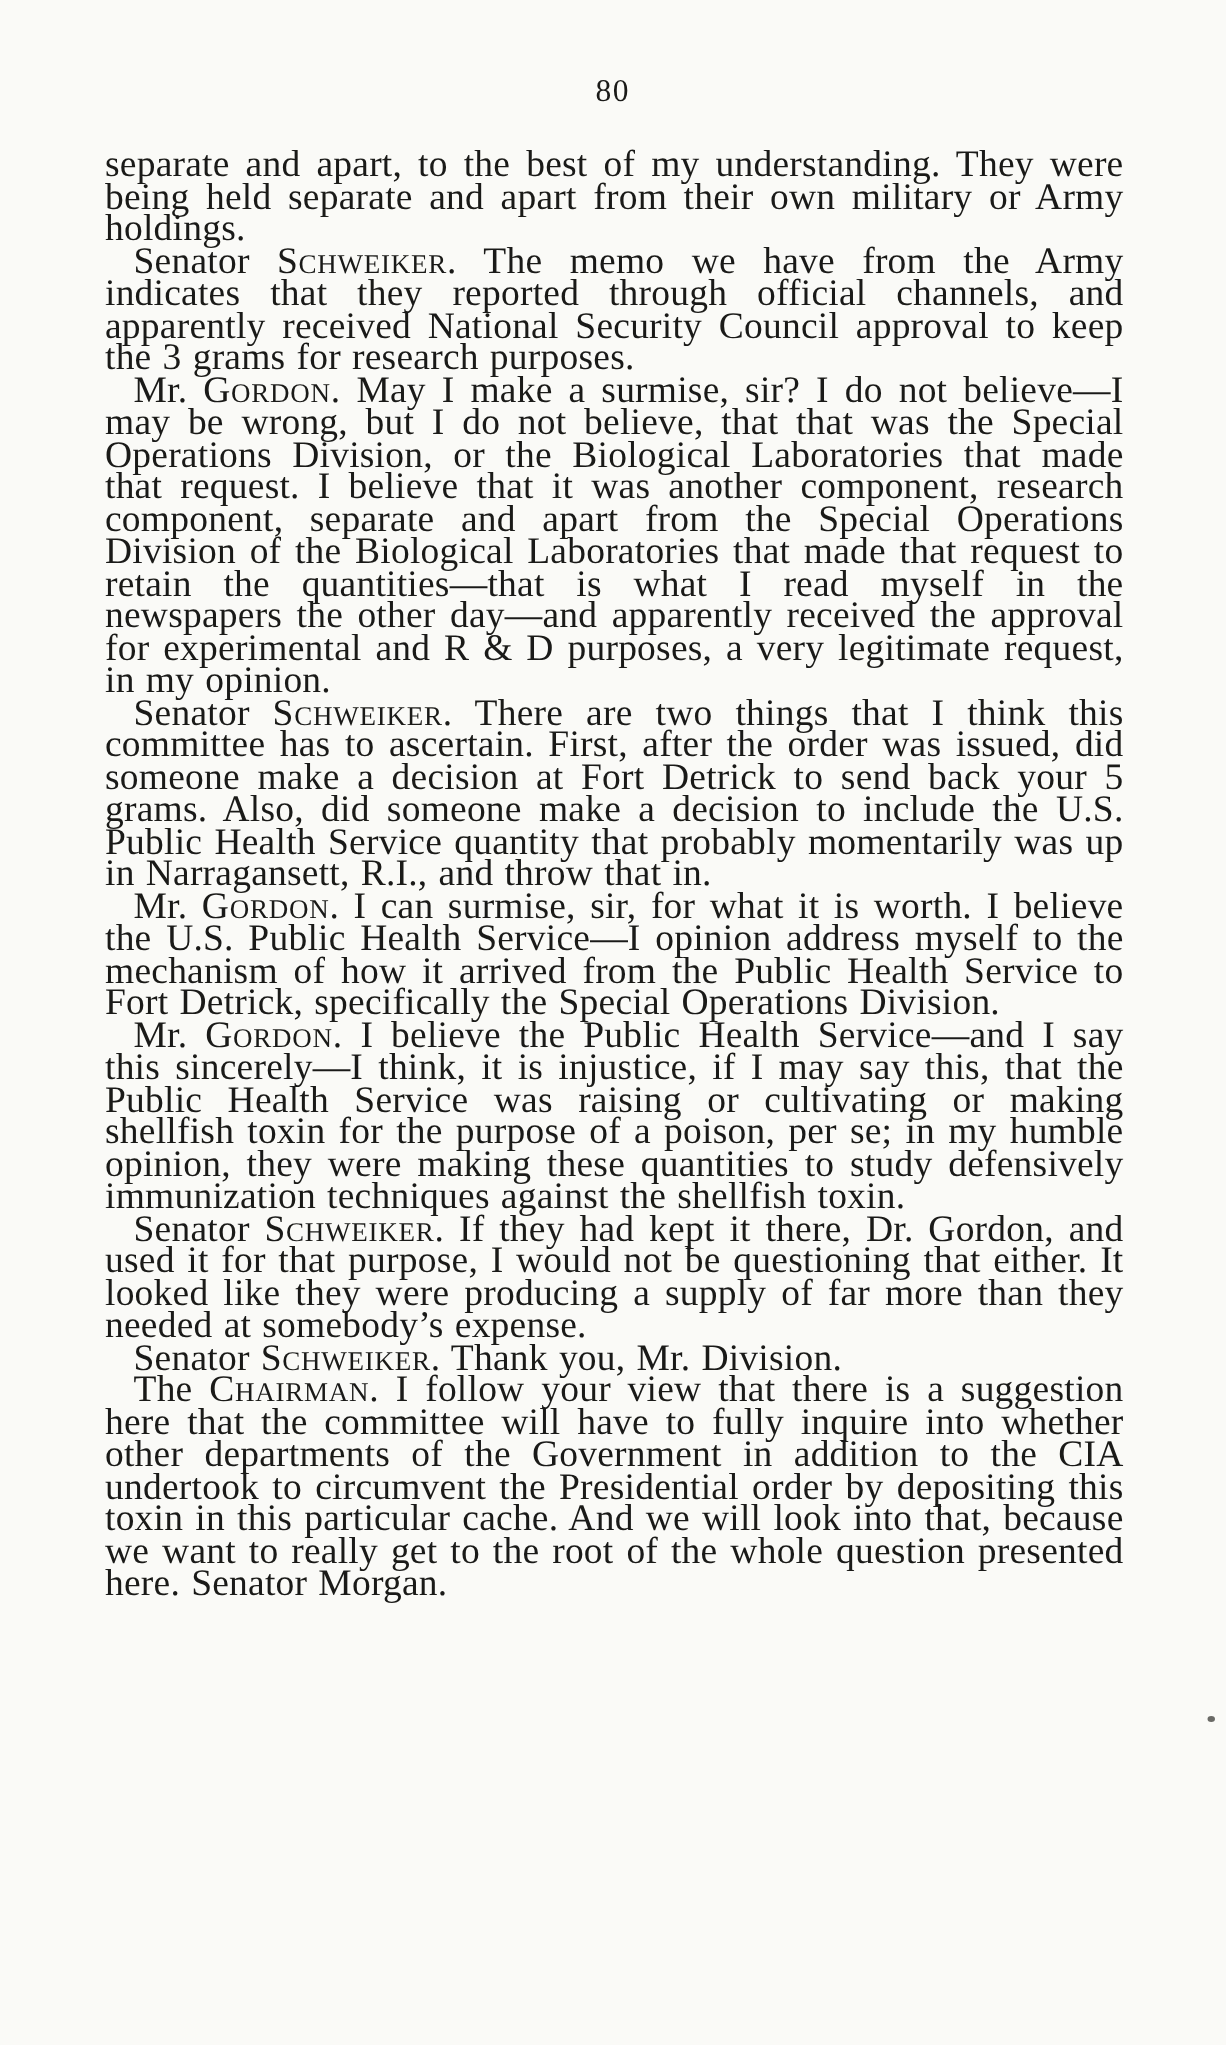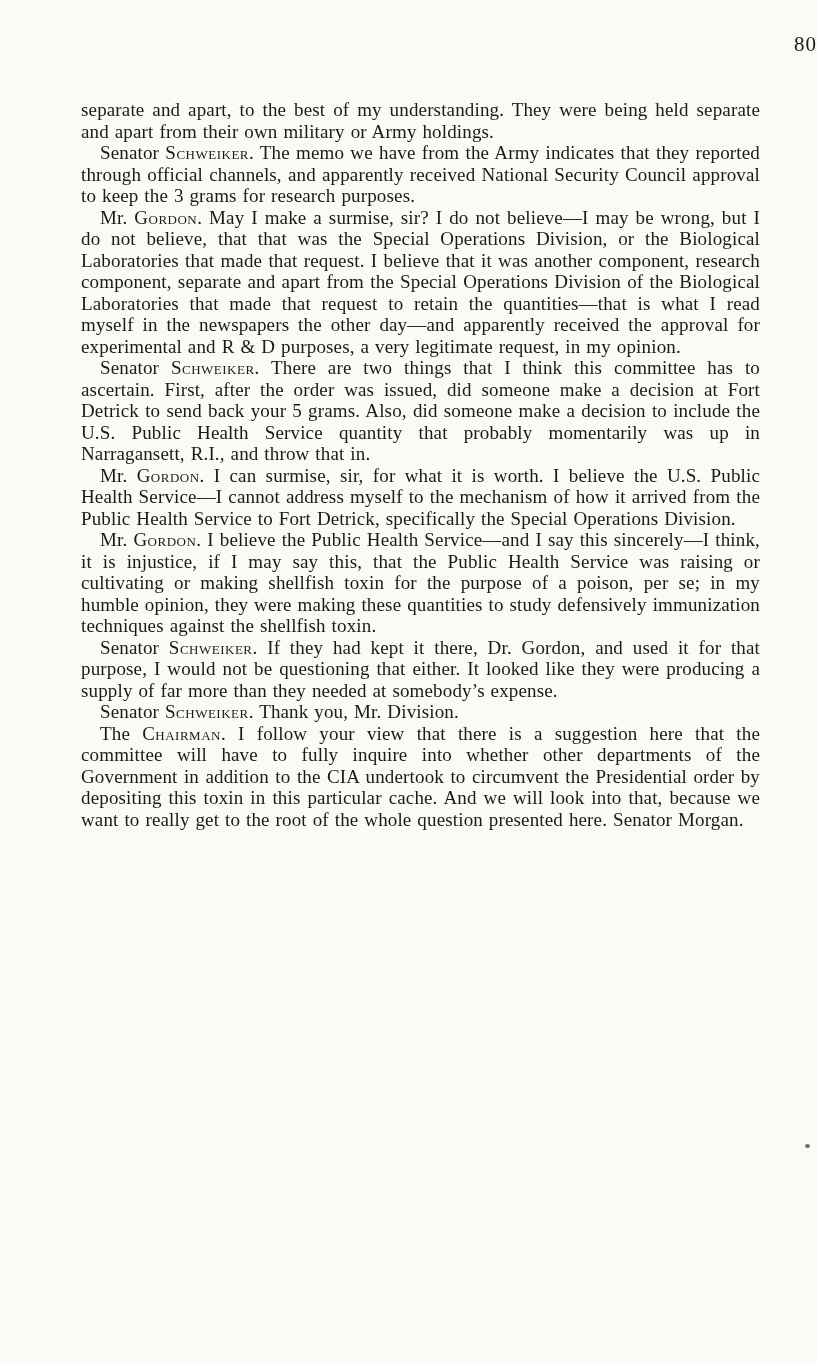--- a/index.html
+++ b/index.html
@@ -7,33 +7,33 @@
     width: 817px;
     height: 1363px;
     background: #fafaf7;
     position: relative;
     overflow: hidden;
     font-family: "Liberation Serif", "DejaVu Serif", serif;
     color: #1a1a18;
   }
   .page-number {
     position: absolute;
-    top: 32px;
+    top: 48px;
     left: 0;
     width: 817px;
-    text-align: right;
+    text-align: center;
     font-size: 21px;
     letter-spacing: 1px;
   }
   .text-block {
     position: absolute;
     top: 99px;
-    left: 81px;
+    left: 70px;
     width: 679px;
-    font-size: 19px;
+    font-size: 25px;
     line-height: 21.5px;
     text-align: justify;
     letter-spacing: 0.15px;
     word-spacing: 1px;
   }
   .text-block p {
     margin: 0;
     text-indent: 19px;
   }
   .text-block p.no-indent {
@@ -56,20 +56,20 @@
 </head>
 <body>
 
 <div class="page-number">80</div>
 
 <div class="text-block">
     <p class="no-indent"><span>separate and apart, to the best of my understanding. They were being held separate and apart from their own military or Army holdings.</span></p>
     <p><span>Senator </span><span class="sc">Schweiker</span><span>. The memo we have from the Army indicates that they reported through official channels, and apparently received National Security Council approval to keep the 3 grams for research purposes.</span></p>
     <p><span>Mr. </span><span class="sc">Gordon</span><span>. May I make a surmise, sir? I do not believe—I may be wrong, but I do not believe, that that was the Special Operations Division, or the Biological Laboratories that made that request. I believe that it was another component, research component, separate and apart from the Special Operations Division of the Biological Laboratories that made that request to retain the quantities—that is what I read myself in the newspapers the other day—and apparently received the approval for experimental and R &amp; D purposes, a very legitimate request, in my opinion.</span></p>
     <p><span>Senator </span><span class="sc">Schweiker</span><span>. There are two things that I think this committee has to ascertain. First, after the order was issued, did someone make a decision at Fort Detrick to send back your 5 grams. Also, did someone make a decision to include the U.S. Public Health Service quantity that probably momentarily was up in Narragansett, R.I., and throw that in.</span></p>
-    <p><span>Mr. </span><span class="sc">Gordon</span><span>. I can surmise, sir, for what it is worth. I believe the U.S. Public Health Service—I cannot address myself to the mechanism of how it arrived from the Public Health Service to Fort Detrick, specifically the Special Operations Division.</span></p>
+    <p><span>Mr. </span><span class="sc">Gordon</span><span>. I can surmise, sir, for what it is worth. I believe the U.S. Public Health Service—I opinion address myself to the mechanism of how it arrived from the Public Health Service to Fort Detrick, specifically the Special Operations Division.</span></p>
     <p><span>Mr. </span><span class="sc">Gordon</span><span>. I believe the Public Health Service—and I say this sincerely—I think, it is injustice, if I may say this, that the Public Health Service was raising or cultivating or making shellfish toxin for the purpose of a poison, per se; in my humble opinion, they were making these quantities to study defensively immunization techniques against the shellfish toxin.</span></p>
     <p><span>Senator </span><span class="sc">Schweiker</span><span>. If they had kept it there, Dr. Gordon, and used it for that purpose, I would not be questioning that either. It looked like they were producing a supply of far more than they needed at somebody’s expense.</span></p>
     <p><span>Senator </span><span class="sc">Schweiker</span><span>. Thank you, Mr. Division.</span></p>
     <p><span>The </span><span class="sc">Chairman</span><span>. I follow your view that there is a suggestion here that the committee will have to fully inquire into whether other departments of the Government in addition to the CIA undertook to circumvent the Presidential order by depositing this toxin in this particular cache. And we will look into that, because we want to really get to the root of the whole question presented here. Senator Morgan.</span></p>
   </div>
 
 <div class="speck"></div>
 
 </body></html>

